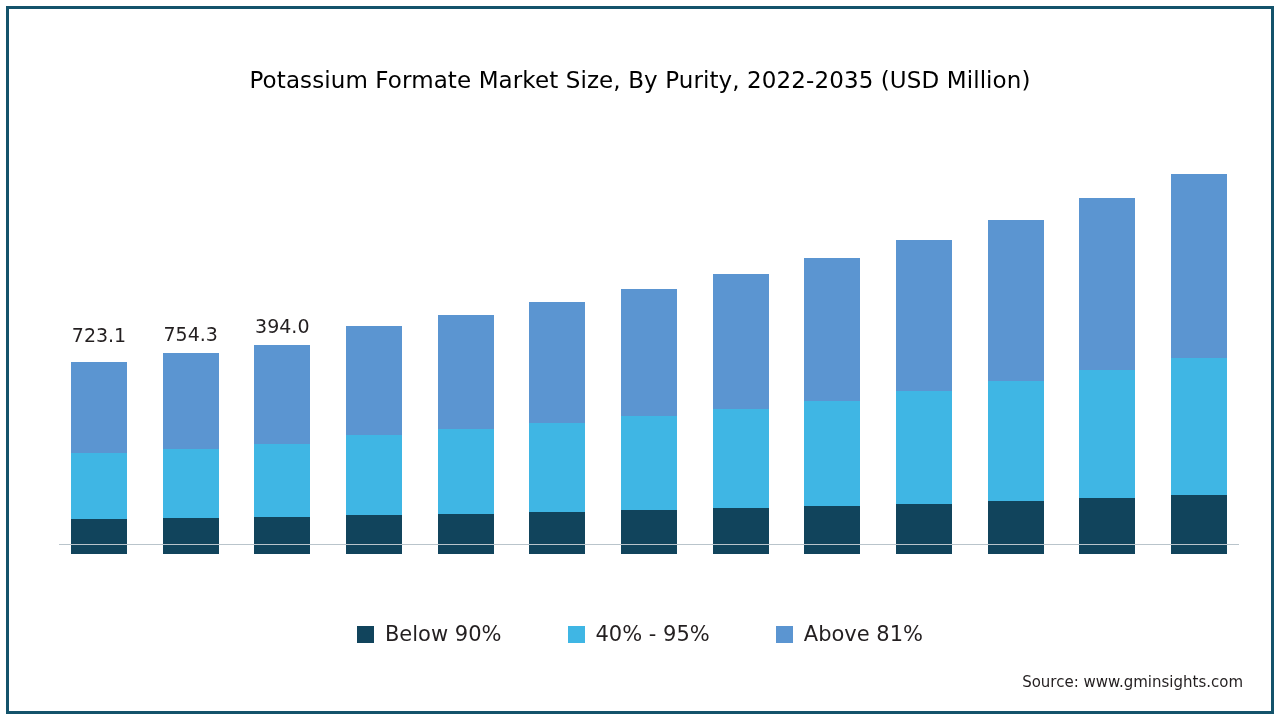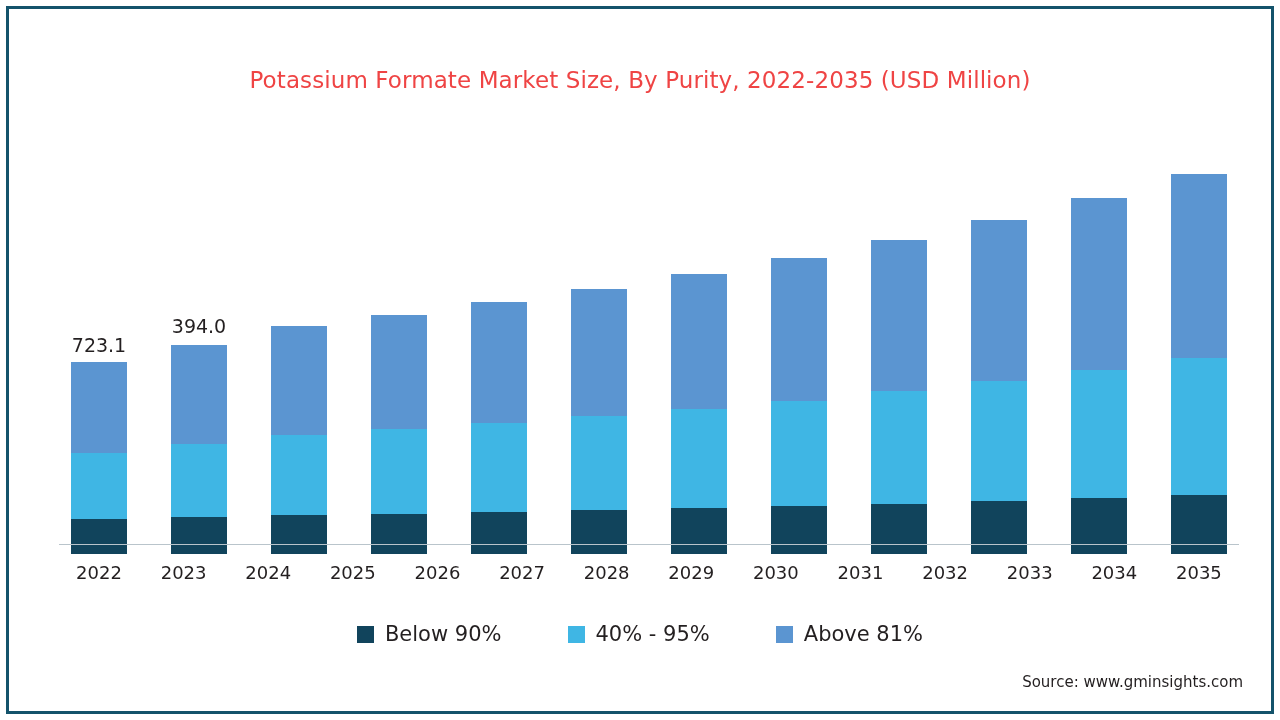--- a/index.html
+++ b/index.html
@@ -23,21 +23,21 @@
     box-sizing: border-box;
     background: #ffffff;
   }
   .chart-title {
     position: absolute;
     left: 0;
     top: 58px;
     width: 100%;
     text-align: center;
     font-size: 23px;
-    color: #ef4444;
+    color: #000000;
     letter-spacing: 0.1px;
   }
   .plot {
     position: absolute;
     left: 50px;
     top: 120px;
     width: 1180px;
     height: 425px;
   }
   .bars {
@@ -143,21 +143,29 @@
   <div class="chart-title">Potassium Formate Market Size, By Purity, 2022-2035 (USD Million)</div>
 
   <div class="plot">
     <div class="bars" id="bars">
         <div class="bar-group">
           <div class="bar-col">
             <div class="seg" style="background: rgb(91, 149, 209); height: 91.2734px;"></div>
             <div class="seg" style="background: rgb(63, 182, 228); height: 66.5064px;"></div>
             <div class="seg" style="background: rgb(17, 68, 92); height: 34.5833px;"></div>
           </div>
-          <div class="bar-label" style="bottom: 198px;">723.1</div>
+          <div class="bar-label" style="bottom: 208px;">723.1</div>
+        </div>
+        <div class="bar-group">
+          <div class="bar-col">
+            <div class="seg" style="background: rgb(91, 149, 209); height: 95.317px;"></div>
+            <div class="seg" style="background: rgb(63, 182, 228); height: 69.6987px;"></div>
+            <div class="seg" style="background: rgb(17, 68, 92); height: 35.6474px;"></div>
+          </div>
+          <div class="bar-label" style="bottom: 208.663px;">754.3</div>
         </div>
         <div class="bar-group">
           <div class="bar-col">
             <div class="seg" style="background: rgb(91, 149, 209); height: 99.866px;"></div>
             <div class="seg" style="background: rgb(63, 182, 228); height: 72.891px;"></div>
             <div class="seg" style="background: rgb(17, 68, 92); height: 36.7115px;"></div>
           </div>
           <div class="bar-label" style="bottom: 217.469px;">394.0</div>
         </div>
         <div class="bar-group">
@@ -227,36 +235,20 @@
           <div class="bar-col">
             <div class="seg" style="background: rgb(91, 149, 209); height: 183.558px;"></div>
             <div class="seg" style="background: rgb(63, 182, 228); height: 137.269px;"></div>
             <div class="seg" style="background: rgb(17, 68, 92); height: 59.0577px;"></div>
           </div>
         </div>
       </div>
     <div class="axis-line"></div>
   </div>
 
-  <div class="x-labels" id="x-labels">
-      <div class="x-label">2022</div>
-      <div class="x-label">2023</div>
-      <div class="x-label">2024</div>
-      <div class="x-label">2025</div>
-      <div class="x-label">2026</div>
-      <div class="x-label">2027</div>
-      <div class="x-label">2028</div>
-      <div class="x-label">2029</div>
-      <div class="x-label">2030</div>
-      <div class="x-label">2031</div>
-      <div class="x-label">2032</div>
-      <div class="x-label">2033</div>
-      <div class="x-label">2034</div>
-      <div class="x-label">2035</div>
-    </div>
 
   <div class="legend" id="legend">
       <div class="legend-item">
         <span class="legend-swatch" style="background: rgb(17, 68, 92);"></span>
         <span class="legend-text">Below 90%</span>
       </div>
       <div class="legend-item">
         <span class="legend-swatch" style="background: rgb(63, 182, 228);"></span>
         <span class="legend-text">40% - 95%</span>
       </div>

